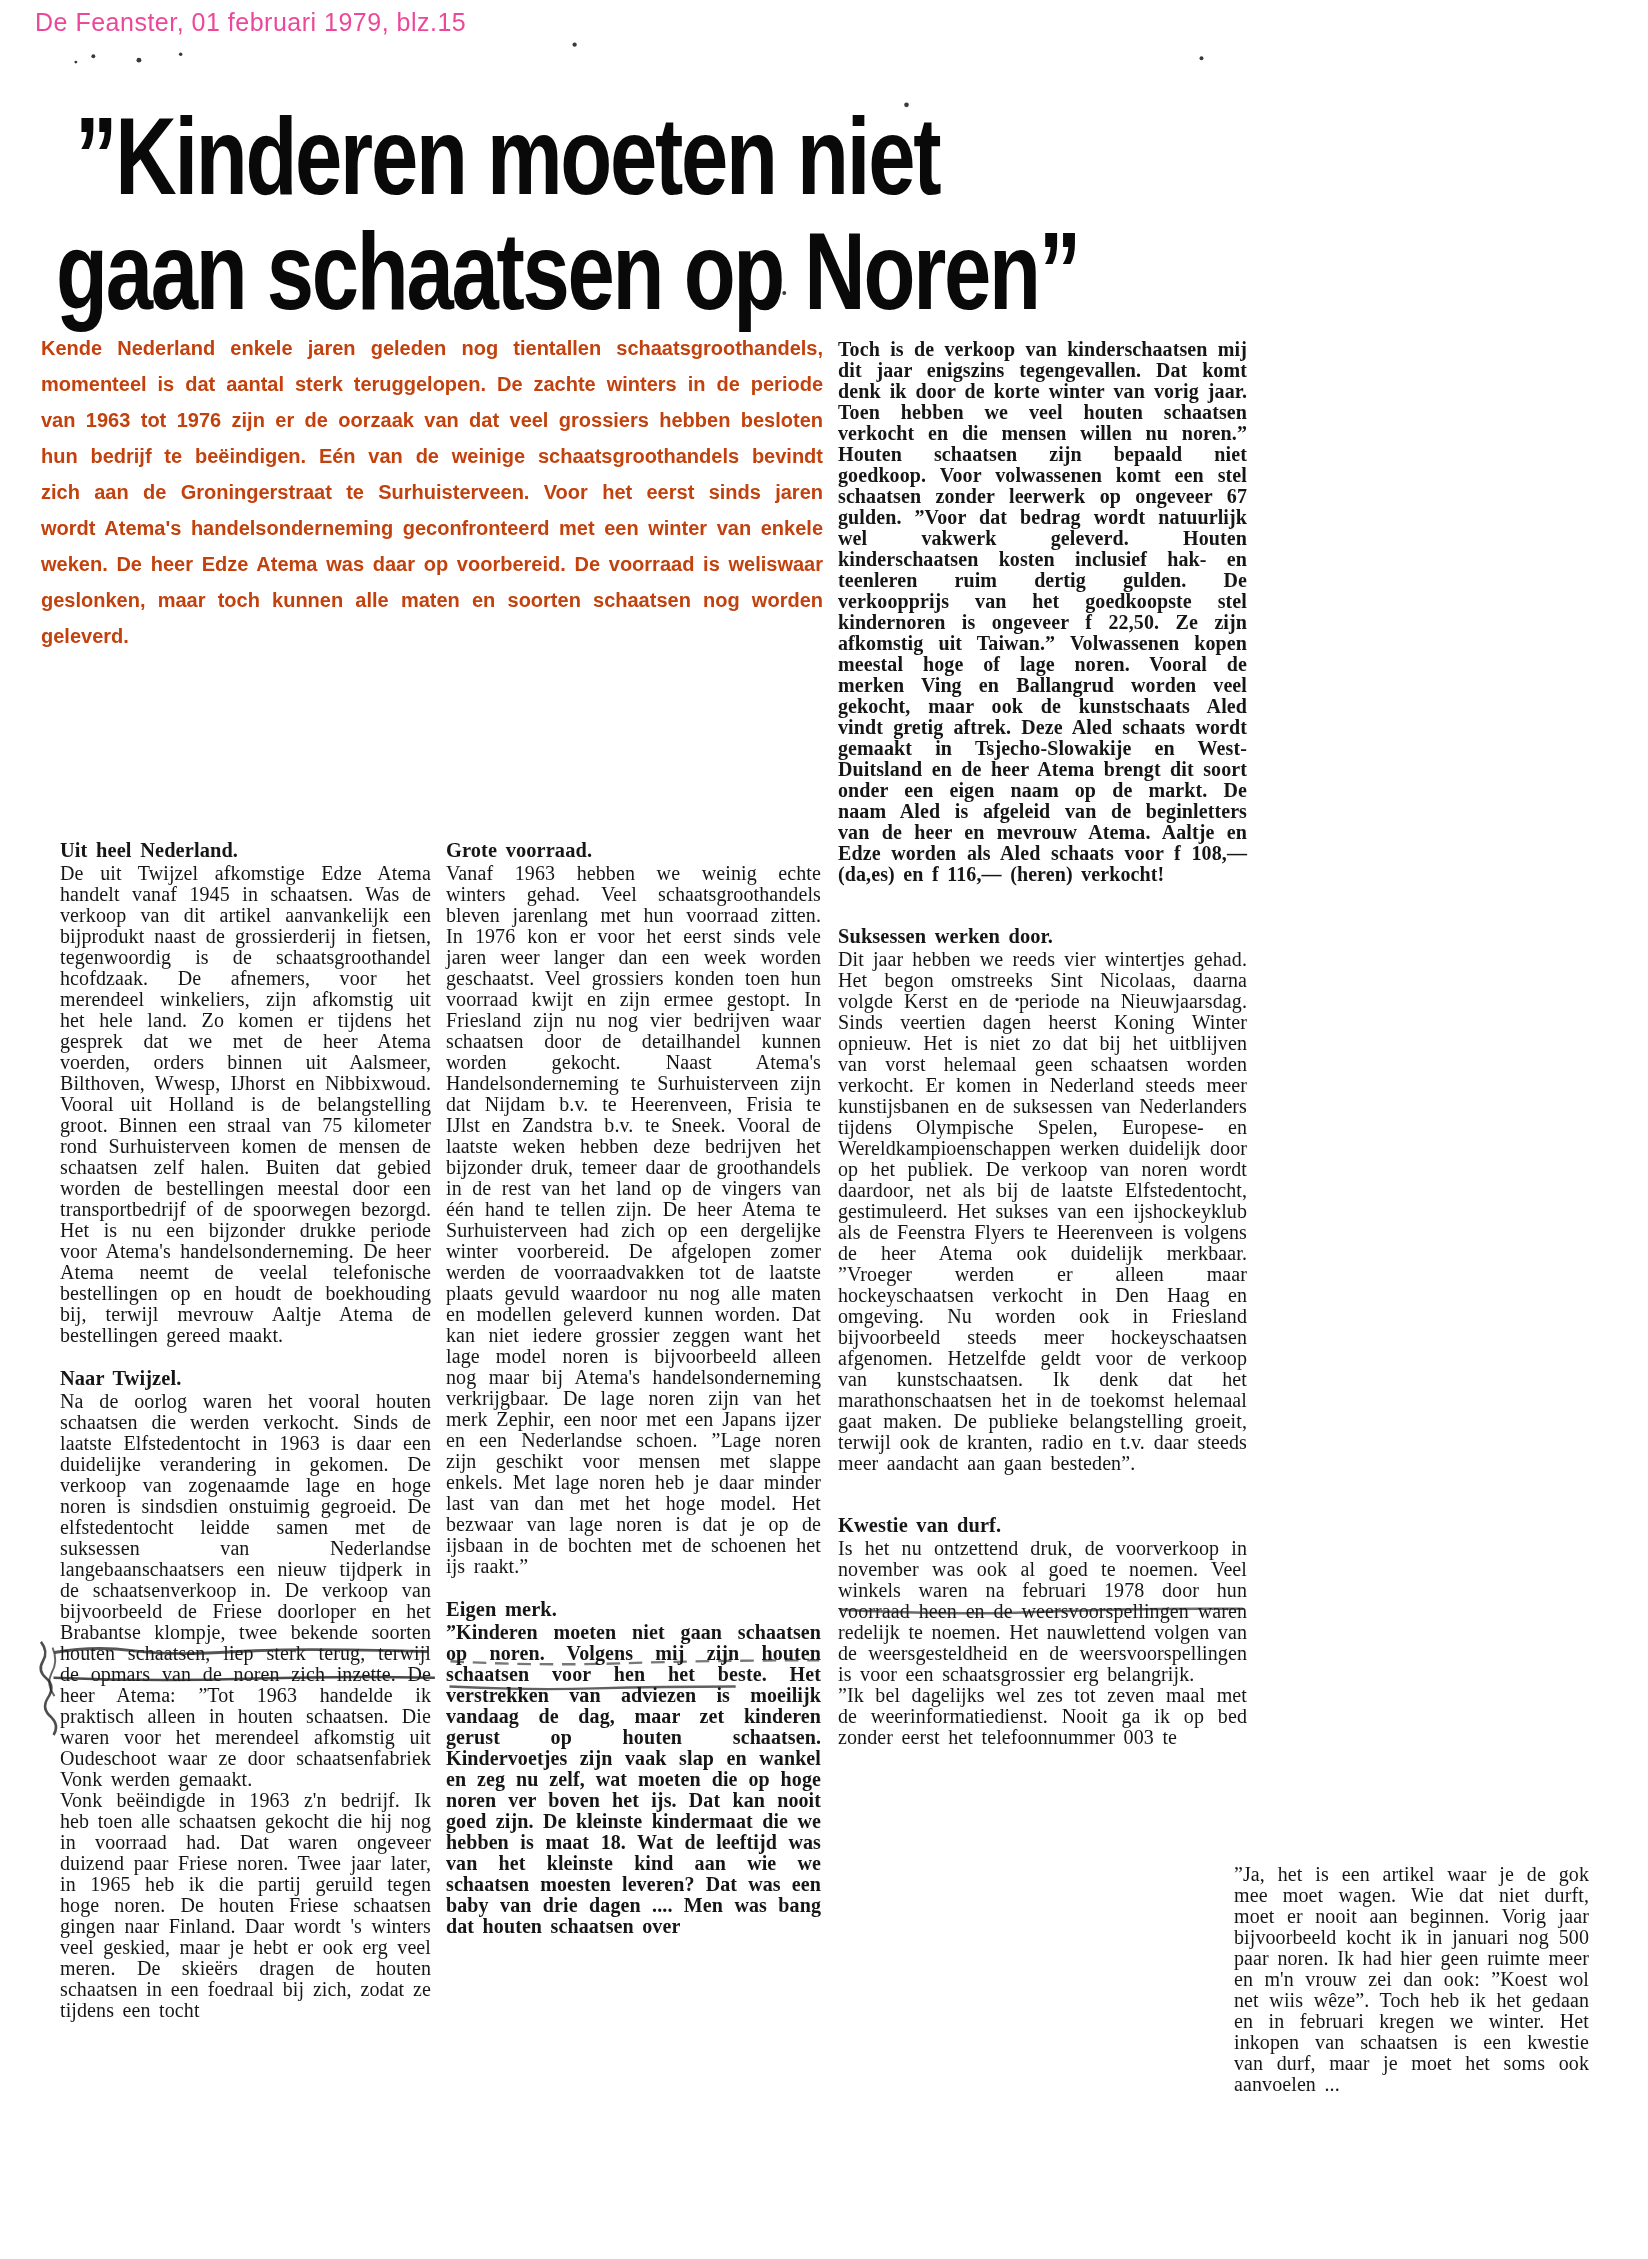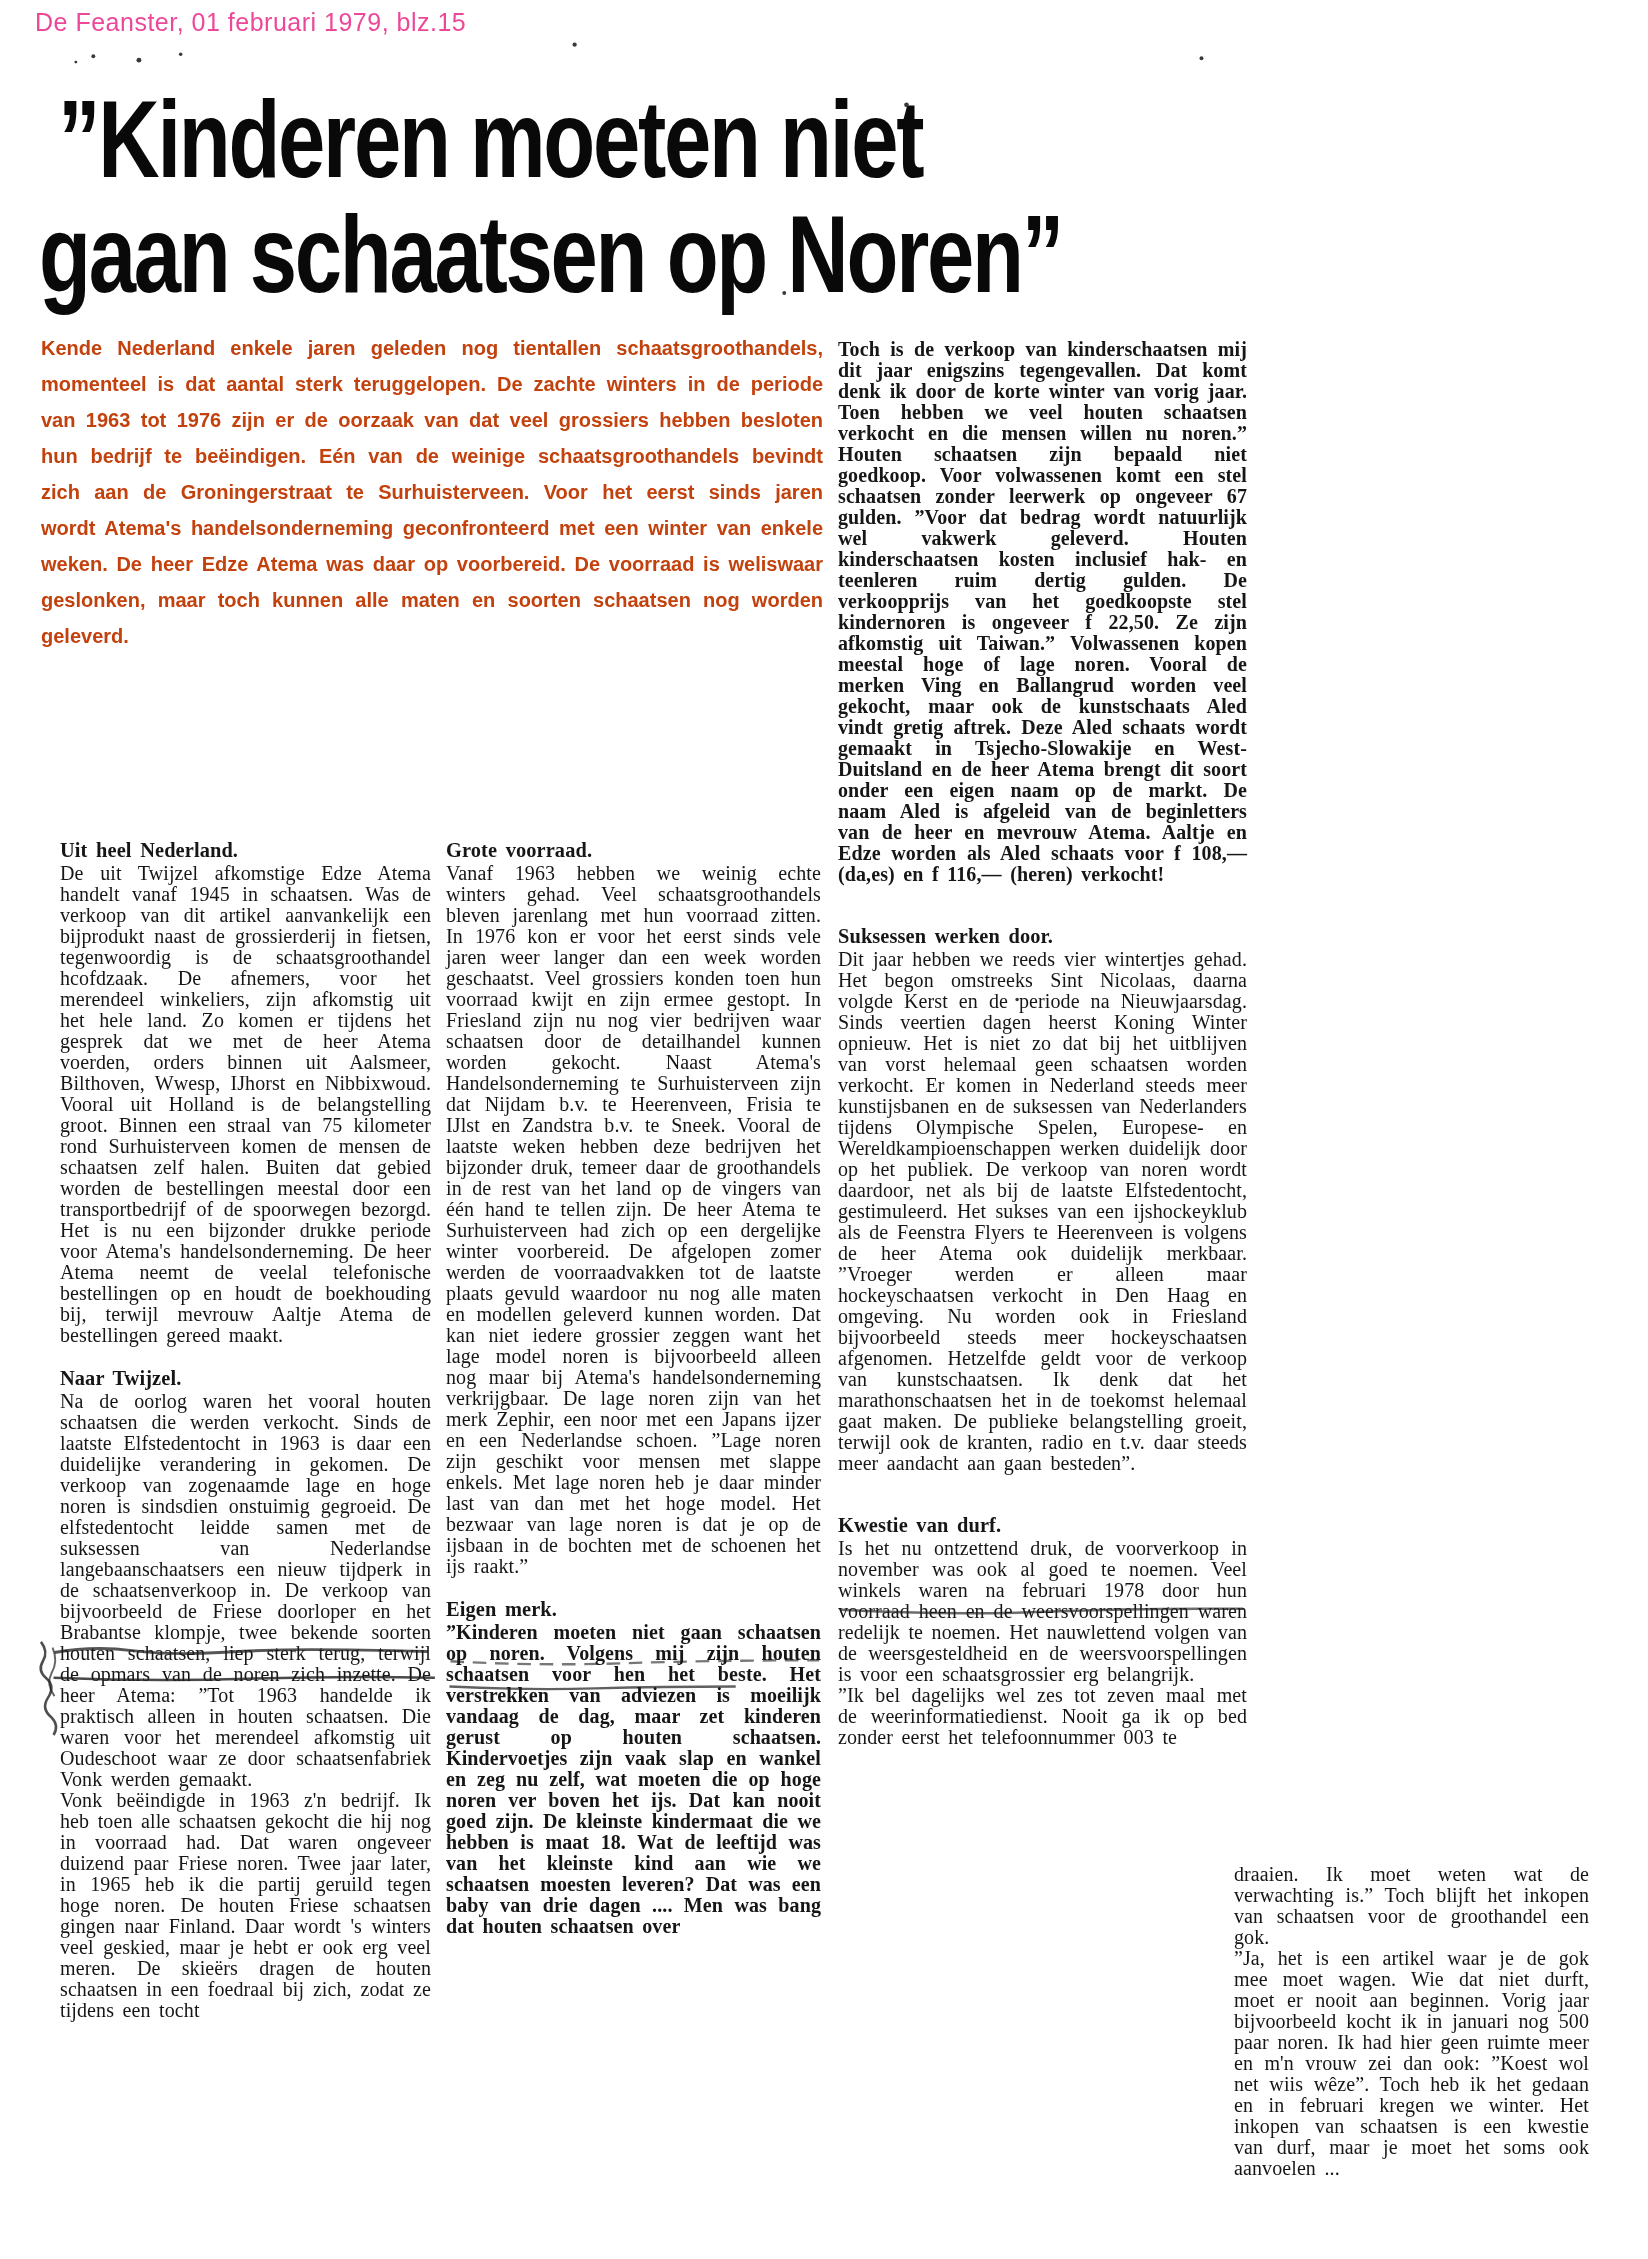--- a/index.html
+++ b/index.html
@@ -5,21 +5,21 @@
   html,body{margin:0;padding:0;background:#e8e8e8;}
   .page{
     position:relative; width:1649px; height:2259px; background:#ffffff;
     font-family:"Liberation Serif", serif; color:#161616; overflow:hidden;
   }
   .source-line{
     position:absolute; left:35px; top:7.8px; font-family:"Liberation Sans", sans-serif;
     font-size:25px; color:#ec4899; letter-spacing:0.5px; white-space:nowrap;
   }
   .headline{
-    position:absolute; left:39px; top:82px; margin:0; line-height:115px;
+    position:absolute; left:39px; top:82px; margin:17px; line-height:115px;
     font-family:"Liberation Sans", sans-serif; font-weight:bold; color:#090909;
     font-size:109px; letter-spacing:-2.9px; white-space:nowrap;
   }
   .hl-line{display:inline-block; transform:scaleX(.78); transform-origin:left top;}
   .hl1{margin-left:19.4px;}
   .hl2{margin-left:0;}
   .lead{
     position:absolute; left:41px; top:330px; width:782px; margin:0;
     font-family:"Liberation Sans", sans-serif; font-weight:bold; color:#c2410c;
     font-size:20px; line-height:36px; text-align:justify; word-spacing:2.9px;
@@ -63,21 +63,20 @@
     </div>
   <div class="col col-c">
       <p class="blk para bold">Toch is de verkoop van kinderschaatsen mij dit jaar enigszins tegengevallen. Dat komt denk ik door de korte winter van vorig jaar. Toen hebben we veel houten schaatsen verkocht en die mensen willen nu noren.” Houten schaatsen zijn bepaald niet goedkoop. Voor volwassenen komt een stel schaatsen zonder leerwerk op ongeveer 67 gulden. ”Voor dat bedrag wordt natuurlijk wel vakwerk geleverd. Houten kinderschaatsen kosten inclusief hak- en teenleren ruim dertig gulden. De verkoopprijs van het goedkoopste stel kindernoren is ongeveer f 22,50. Ze zijn afkomstig uit Taiwan.” Volwassenen kopen meestal hoge of lage noren. Vooral de merken Ving en Ballangrud worden veel gekocht, maar ook de kunstschaats Aled vindt gretig aftrek. Deze Aled schaats wordt gemaakt in Tsjecho-Slowakije en West-Duitsland en de heer Atema brengt dit soort onder een eigen naam op de markt. De naam Aled is afgeleid van de beginletters van de heer en mevrouw Atema. Aaltje en Edze worden als Aled schaats voor f 108,— (da,es) en f 116,— (heren) verkocht!</p>
       <h3 class="blk heading">Suksessen werken door.</h3>
       <p class="blk para">Dit jaar hebben we reeds vier wintertjes gehad. Het begon omstreeks Sint Nicolaas, daarna volgde Kerst en de periode na Nieuwjaarsdag. Sinds veertien dagen heerst Koning Winter opnieuw. Het is niet zo dat bij het uitblijven van vorst helemaal geen schaatsen worden verkocht. Er komen in Nederland steeds meer kunstijsbanen en de suksessen van Nederlanders tijdens Olympische Spelen, Europese- en Wereldkampioenschappen werken duidelijk door op het publiek. De verkoop van noren wordt daardoor, net als bij de laatste Elfstedentocht, gestimuleerd. Het sukses van een ijshockeyklub als de Feenstra Flyers te Heerenveen is volgens de heer Atema ook duidelijk merkbaar. ”Vroeger werden er alleen maar hockeyschaatsen verkocht in Den Haag en omgeving. Nu worden ook in Friesland bijvoorbeeld steeds meer hockeyschaatsen afgenomen. Hetzelfde geldt voor de verkoop van kunstschaatsen. Ik denk dat het marathonschaatsen het in de toekomst helemaal gaat maken. De publieke belangstelling groeit, terwijl ook de kranten, radio en t.v. daar steeds meer aandacht aan gaan besteden”.</p>
       <h3 class="blk heading">Kwestie van durf.</h3>
       <p class="blk para">Is het nu ontzettend druk, de voorverkoop in november was ook al goed te noemen. Veel winkels waren na februari 1978 door hun voorraad heen en de weersvoorspellingen waren redelijk te noemen. Het nauwlettend volgen van de weersgesteldheid en de weersvoorspellingen is voor een schaatsgrossier erg belangrijk.</p>
       <p class="blk para">”Ik bel dagelijks wel zes tot zeven maal met de weerinformatiedienst. Nooit ga ik op bed zonder eerst het telefoonnummer 003 te</p>
     </div>
   <div class="col col-d">
-      <p class="blk para">draaien. Ik moet weten wat de verwachting is.” Toch blijft het inkopen van schaatsen voor de groothandel een gok.</p>
       <p class="blk para">”Ja, het is een artikel waar je de gok mee moet wagen. Wie dat niet durft, moet er nooit aan beginnen. Vorig jaar bijvoorbeeld kocht ik in januari nog 500 paar noren. Ik had hier geen ruimte meer en m'n vrouw zei dan ook: ”Koest wol net wiis wêze”. Toch heb ik het gedaan en in februari kregen we winter. Het inkopen van schaatsen is een kwestie van durf, maar je moet het soms ook aanvoelen ...</p>
     </div>
 
   <svg class="artifacts" width="1649" height="2259" viewBox="0 0 1699 2328">
 
     <g fill="#3a3a3a">
       <circle cx="96" cy="58" r="2"></circle>
       <circle cx="143" cy="62" r="2.5"></circle>
       <circle cx="186" cy="56" r="1.8"></circle>
       <circle cx="78" cy="64" r="1.5"></circle>

